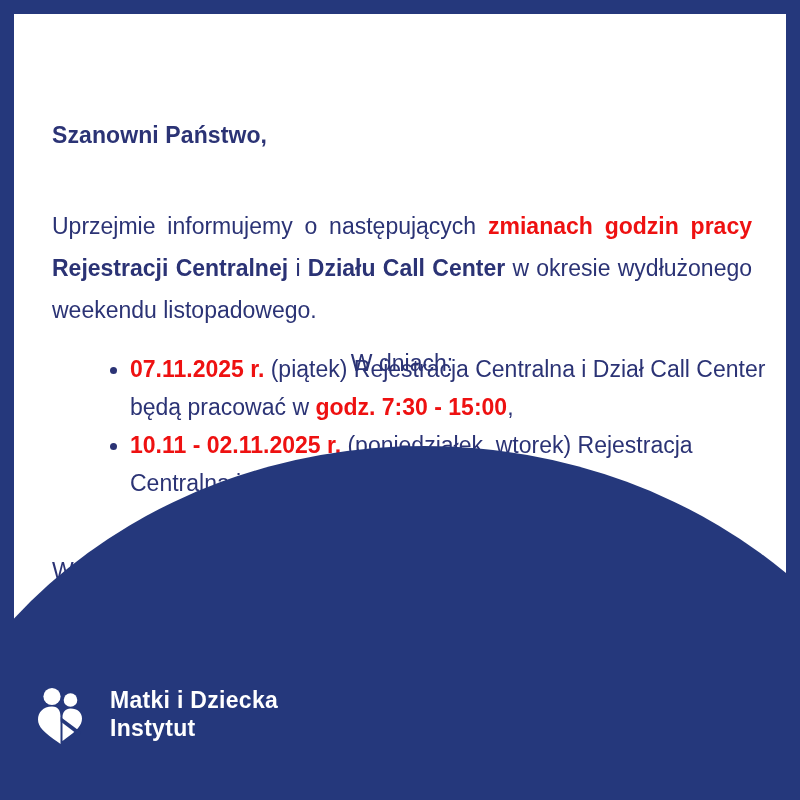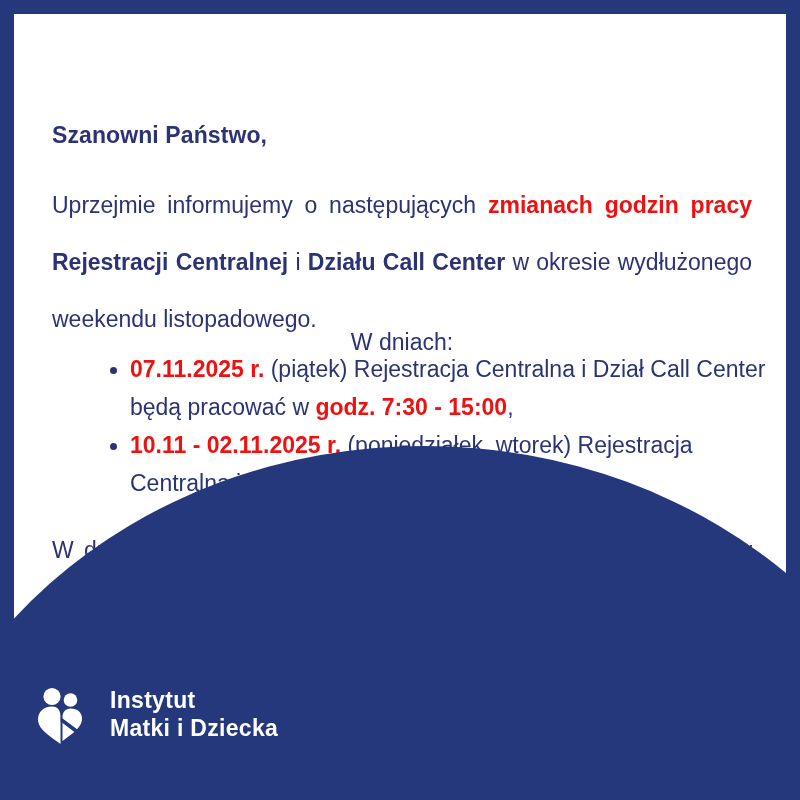--- a/index.html
+++ b/index.html
@@ -60,24 +60,25 @@
     color: #2b3375;
     letter-spacing: .1px;
     margin-top: 12px;
   }
 
   .para {
     position: absolute;
     left: 0;
     width: 700px;
     font-size: 23px;
-    line-height: 57px;
+    line-height: 42px;
     color: #2b3375;
     text-align: justify;
     text-justify: inter-word;
+    margin-top: 28px;
   }
   .para.p1 { top: 163px; }
   .para.p2 { top: 300px; text-align: center; }
   .para.p3 { top: 508px; }
 
   .para.p1 :last-child { }
 
   .red { color: #ee1111; }
   .b { font-weight: bold; }
 
@@ -172,19 +173,19 @@
 
     <div class="logo">
       <svg class="logo-mark" viewBox="0 0 58 60">
         <circle cx="16" cy="12.5" r="8.6" fill="#ffffff"></circle>
         <circle cx="34.5" cy="16" r="6.8" fill="#ffffff"></circle>
         <path d="M16 22.5 C 7 22.5 2 28.5 2 35.5 C 2 43 8 48.5 22.5 58.5 L 24.5 60 L 24.5 33.5 C 24.5 26.5 22.5 22.5 16 22.5 Z" fill="#ffffff"></path>
         <path d="M34.5 24.5 C 29.5 24.5 26.5 28 26.5 33.5 L 26.5 57 L 28.5 55.5 C 41 46.5 46 41.5 46 34.5 C 46 28.5 41.5 24.5 34.5 24.5 Z" fill="#ffffff"></path>
         <path d="M24.6 33 L 45.5 48.5 L 43 51.5 L 24.6 37.5 Z" fill="#25387c"></path>
       </svg>
       <div class="logo-words">
+        <div>Matki i Dziecka</div>
         <div>Instytut</div>
-        <div>Matki i Dziecka</div>
       </div>
     </div>
 
   </div>
 </div>
 
 </body></html>

